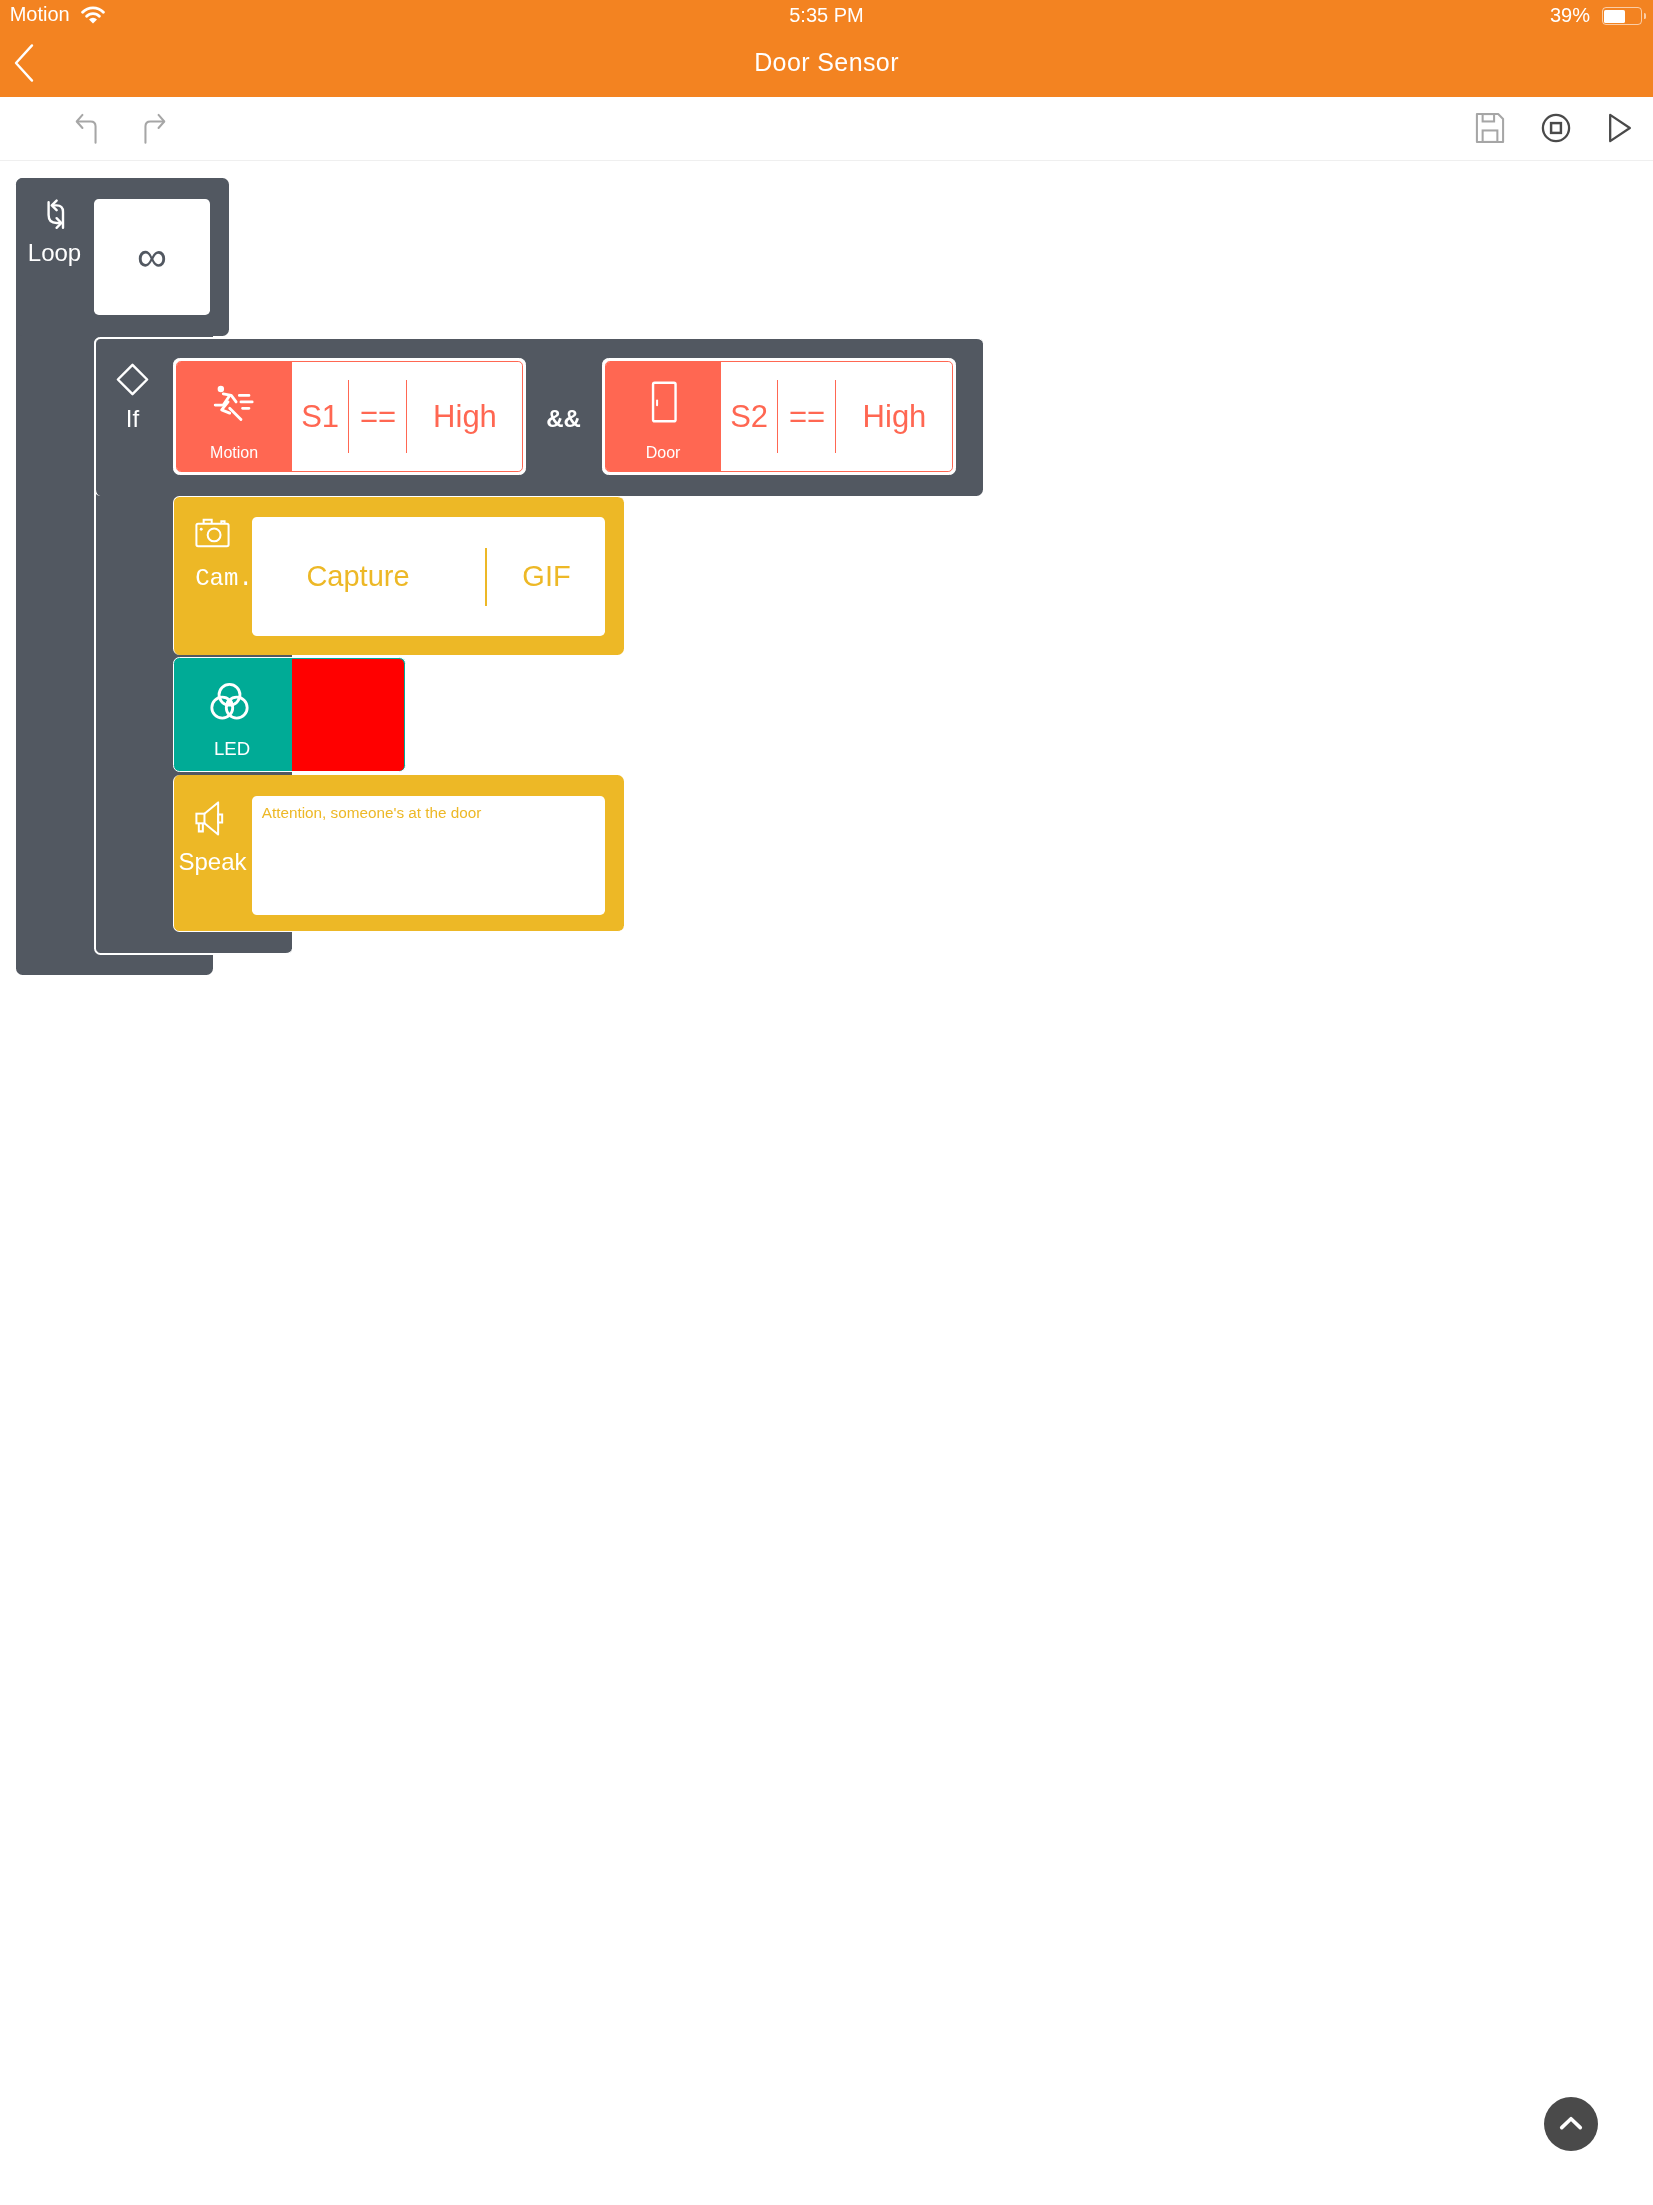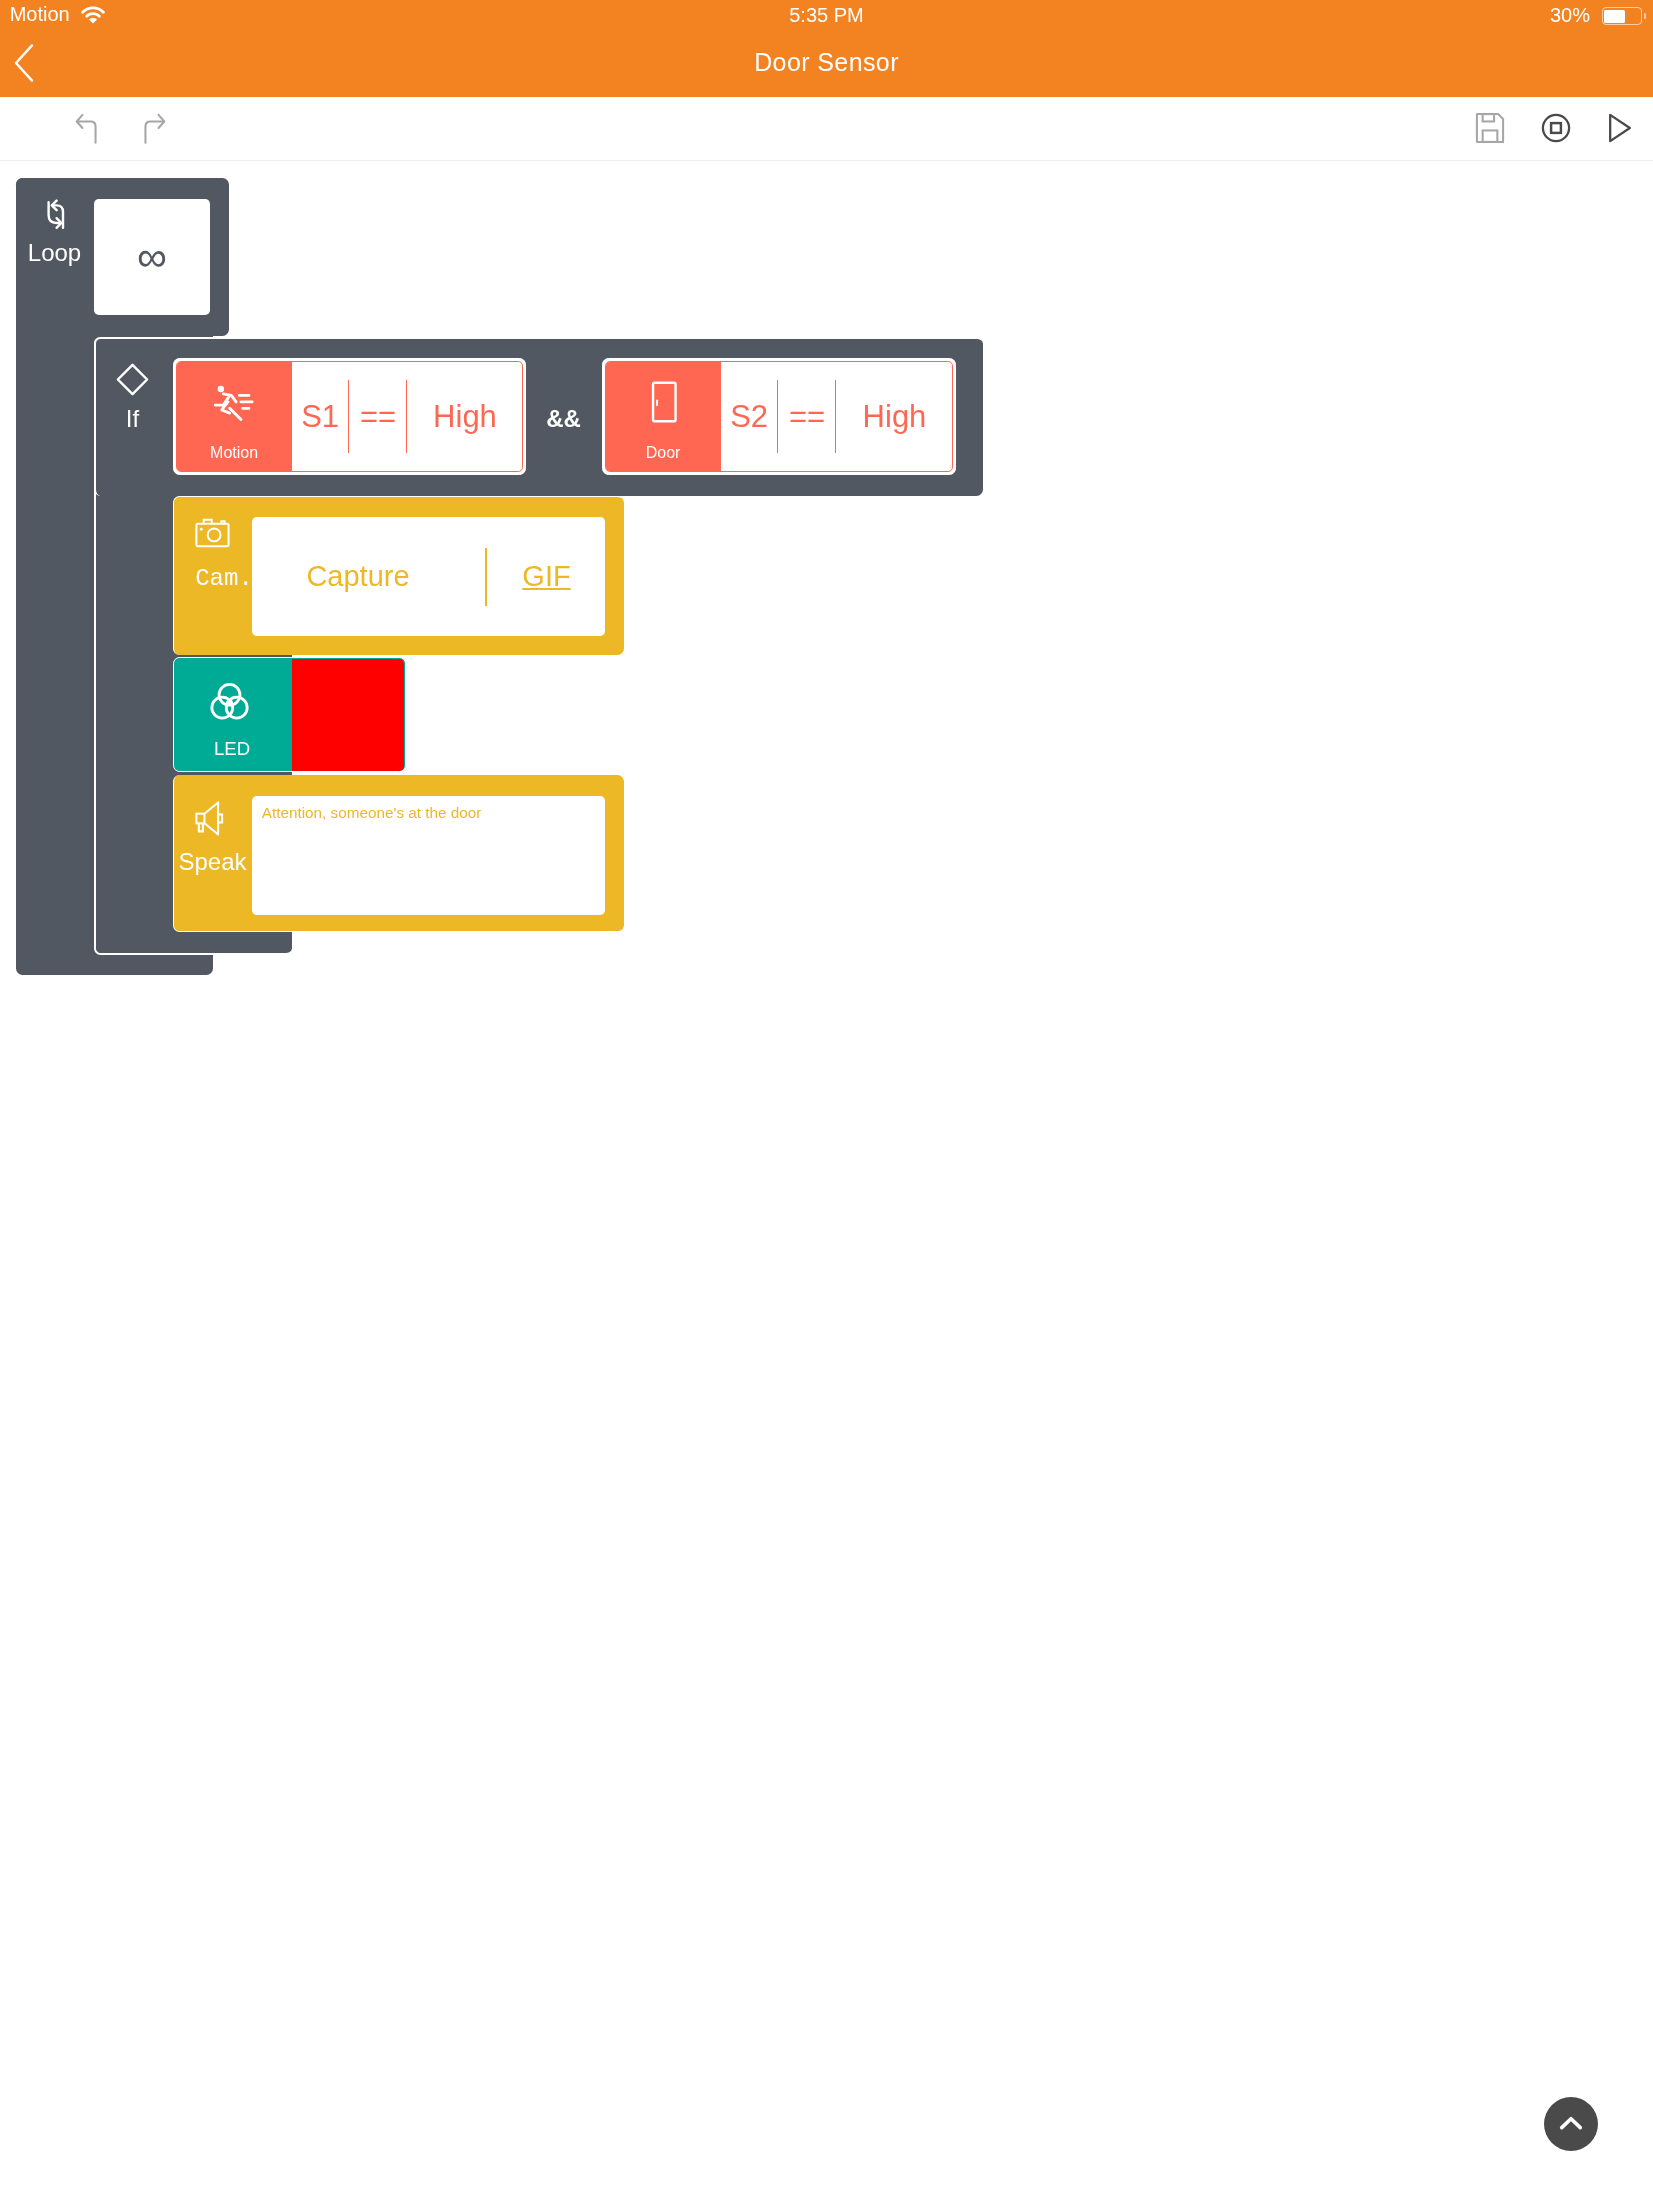--- a/index.html
+++ b/index.html
@@ -48,21 +48,21 @@
 
   #motion { left:173px; top:358px; width:353px; height:117px; }
   #door { left:602px; top:358px; width:354px; height:117px; }
 
   .yellow { background:#EDB826; border-radius:6.5px; }
   #cam { left:173px; top:496px; width:451px; height:159px; border:1.6px solid #fff; border-right:none; border-bottom:none; }
   #cam-icon { left:194px; top:517px; width:37px; height:31px; }
   #cam-label { left:173px; top:565px; width:102px; text-align:center; color:#fff; font-size:24px;font-family:Liberation Mono, monospace; }
   #cam-field { left:252px; top:517px; width:353px; height:119px; background:#fff; border-radius:4.8px; cursor:pointer; }
   #cam-field .a { position:absolute; left:0; width:212px; top:0; bottom:0; display:flex; align-items:center; justify-content:center; color:#EDB826; font-size:29px; }
-  #cam-field .b { position:absolute; left:236px; right:0; top:0; bottom:0; display:flex; align-items:center; justify-content:center; color:#EDB826; font-size:29px;text-decoration:underline; }
+  #cam-field .b { position:absolute; left:236px; right:0; top:0; bottom:0; display:flex; align-items:center; justify-content:center; color:#EDB826; font-size:29px; }
   #cam-field .sep { position:absolute; left:233px; top:31px; height:58px; width:1.6px; background:#EDB826; }
 
   #led { left:173px; top:657px; width:233px; height:115px; background:#00AB96; border-radius:6.5px; border:1.6px solid #fff; overflow:hidden; }
   #led-icon { left:207px; top:680px; width:45px; height:44px; }
   #led-label { left:173px; top:738px; width:118px; text-align:center; color:#fff; font-size:18.6px; }
   #led-color { left:292px; top:659px; width:112px; height:112px; background:#FF0000; border-radius:0 4.8px 4.8px 0; cursor:pointer; }
 
   #speak { left:173px; top:775px; width:451px; height:157px; border:1.6px solid #fff; border-right:none; border-top:none; }
   #speak-icon { left:194px; top:799px; width:37px; height:39px; }
   #speak-label { left:173px; top:848px; width:79px; text-align:center; color:#fff; font-size:24px; }
@@ -75,21 +75,21 @@
 <body>
 
 <div id="topbar" class="abs">
   <div id="carrier" class="abs">Motion</div>
   <svg id="wifi" class="abs" viewBox="0 0 30 26">
     <path d="M2 9 A18 18 0 0 1 28 9" stroke="#fff" stroke-width="3.5" fill="none" stroke-linecap="round"></path>
     <path d="M7 14 A11 11 0 0 1 23 14" stroke="#fff" stroke-width="3.5" fill="none" stroke-linecap="round"></path>
     <path d="M15 23 L10 18 A7 7 0 0 1 20 18 Z" fill="#fff"></path>
   </svg>
   <div id="clock" class="abs">5:35 PM</div>
-  <div id="battery-pct" class="abs">30%</div>
+  <div id="battery-pct" class="abs">39%</div>
   <div id="battery" class="abs">
       <div class="fill"></div>
       <div class="nub"></div>
     </div>
 
   <svg id="back" class="abs" viewBox="0 0 40 52">
     <polyline points="30,4 10,26 30,48" stroke="#fff" stroke-width="3" fill="none" stroke-linecap="round" stroke-linejoin="round"></polyline>
   </svg>
   <div id="title" class="abs">Door Sensor</div>
 </div>

